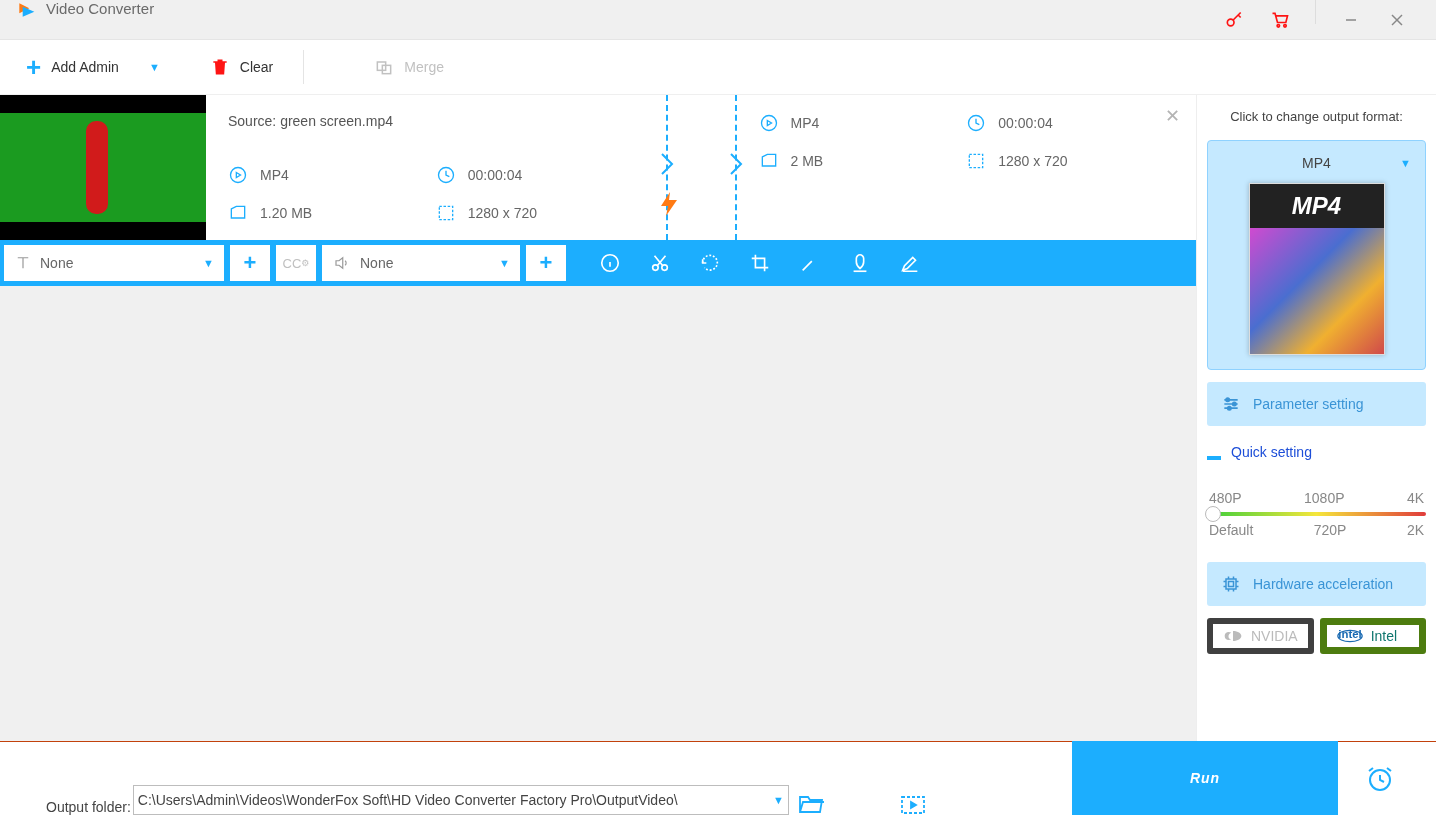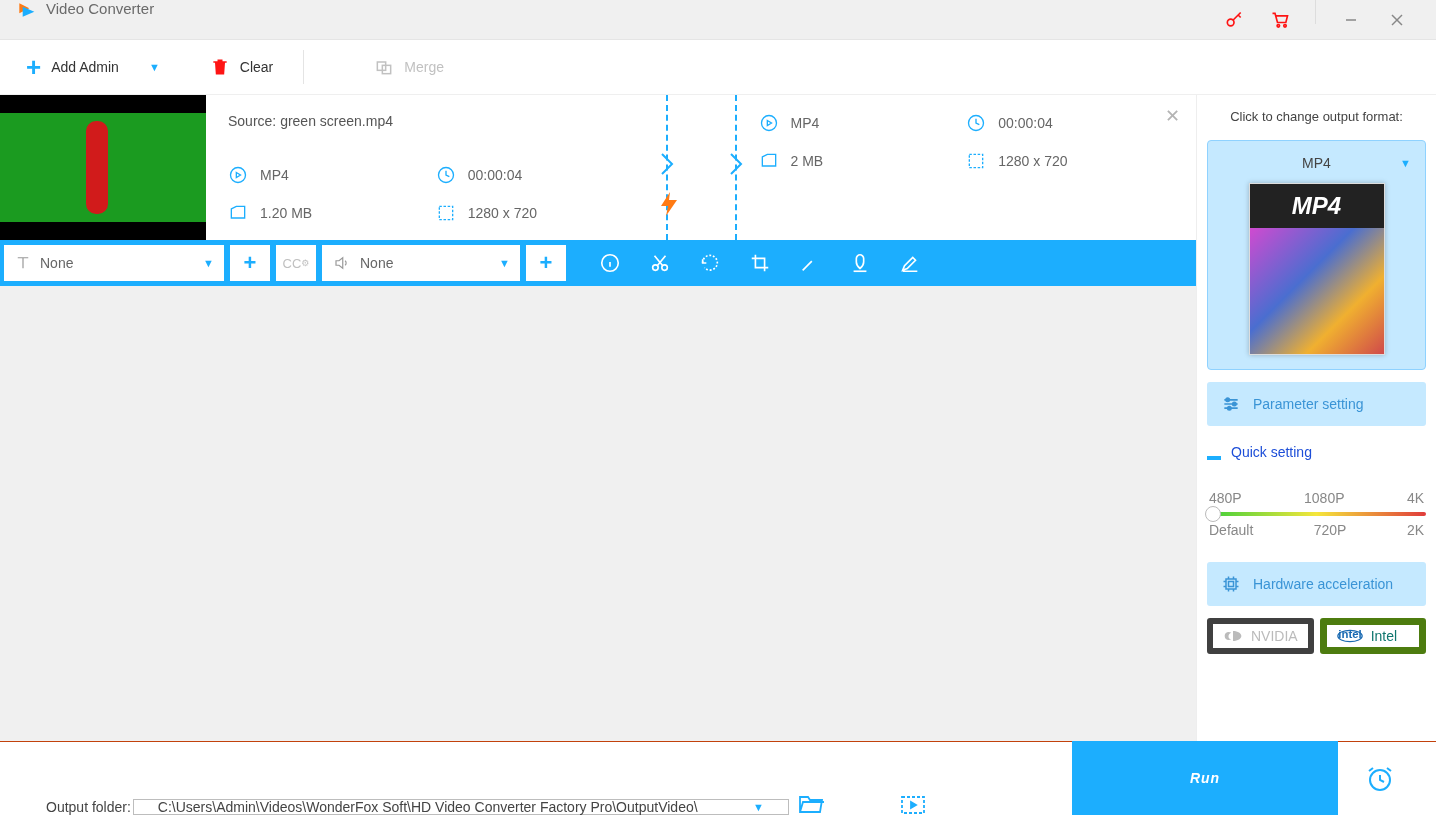--- a/index.html
+++ b/index.html
@@ -57,21 +57,21 @@
 .slider-box{margin-top:18px}
 .slider-marks{display:flex;justify-content:space-between;color:#888;font-size:11px;padding:0 2px}
 .slider-track{height:4px;background:linear-gradient(90deg,#3bcf3b 0%,#f5e63b 50%,#e03b3b 100%);border-radius:2px;margin:6px 0;position:relative}
 .slider-thumb{position:absolute;left:-2px;top:-6px;width:16px;height:16px;background:#fff;border:1px solid #bbb;border-radius:50%}
 .hw-row{display:flex;gap:6px}
 .hw-btn{height:36px;display:flex;align-items:center;gap:8px;padding:0 10px;border-radius:3px;font-size:13px}
 .hw-btn.nv{border:6px solid #404040;color:#bbb}
 .hw-btn.intel{border:7px solid #4d7c0f;color:#0f766e}
 .footer{height:74px;border-top:1px solid #c2410c;display:flex;align-items:flex-end;padding:0 16px 0 46px;gap:2px;background:#fff}
 .out-lbl{color:#444}
-.out-field{flex:0 0 656px;height:16px;border:1px solid #bdbdbd;display:flex;align-items:center;padding:0 24px;color:#444;font-size:13px}
+.out-field{flex:0 0 656px;height:30px;border:1px solid #bdbdbd;display:flex;align-items:center;padding:0 4px;color:#444;font-size:13px}
 .out-field .dv{margin-left:auto;color:#1caefe;font-size:11px}
 .foot-icon{width:40px;display:flex;align-items:center;justify-content:center;color:#1caefe}
 .foot-spacer{flex:1}
 .run-btn{width:266px;height:74px;background:#1caefe;color:#fff;font-size:34px;font-weight:bold;display:flex;align-items:center;justify-content:center;font-style:italic;letter-spacing:1px}
 .clock-btn{width:80px;height:74px;display:flex;align-items:center;justify-content:center;color:#1caefe}
 </style>
 </head>
 <body>
 
 <div class="title-bar">

